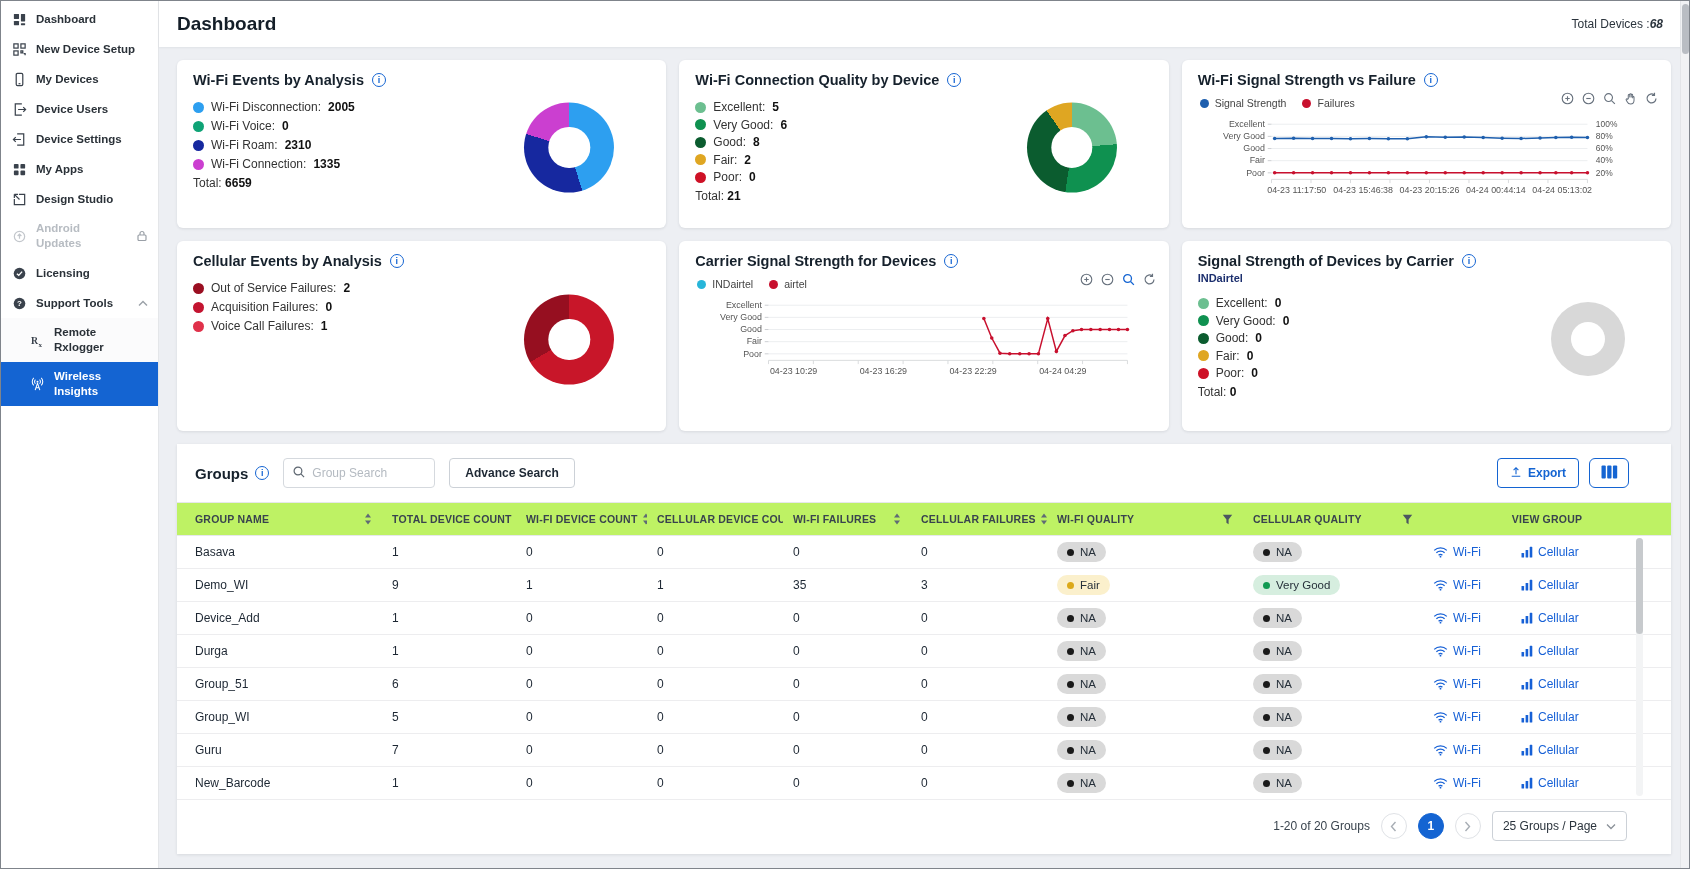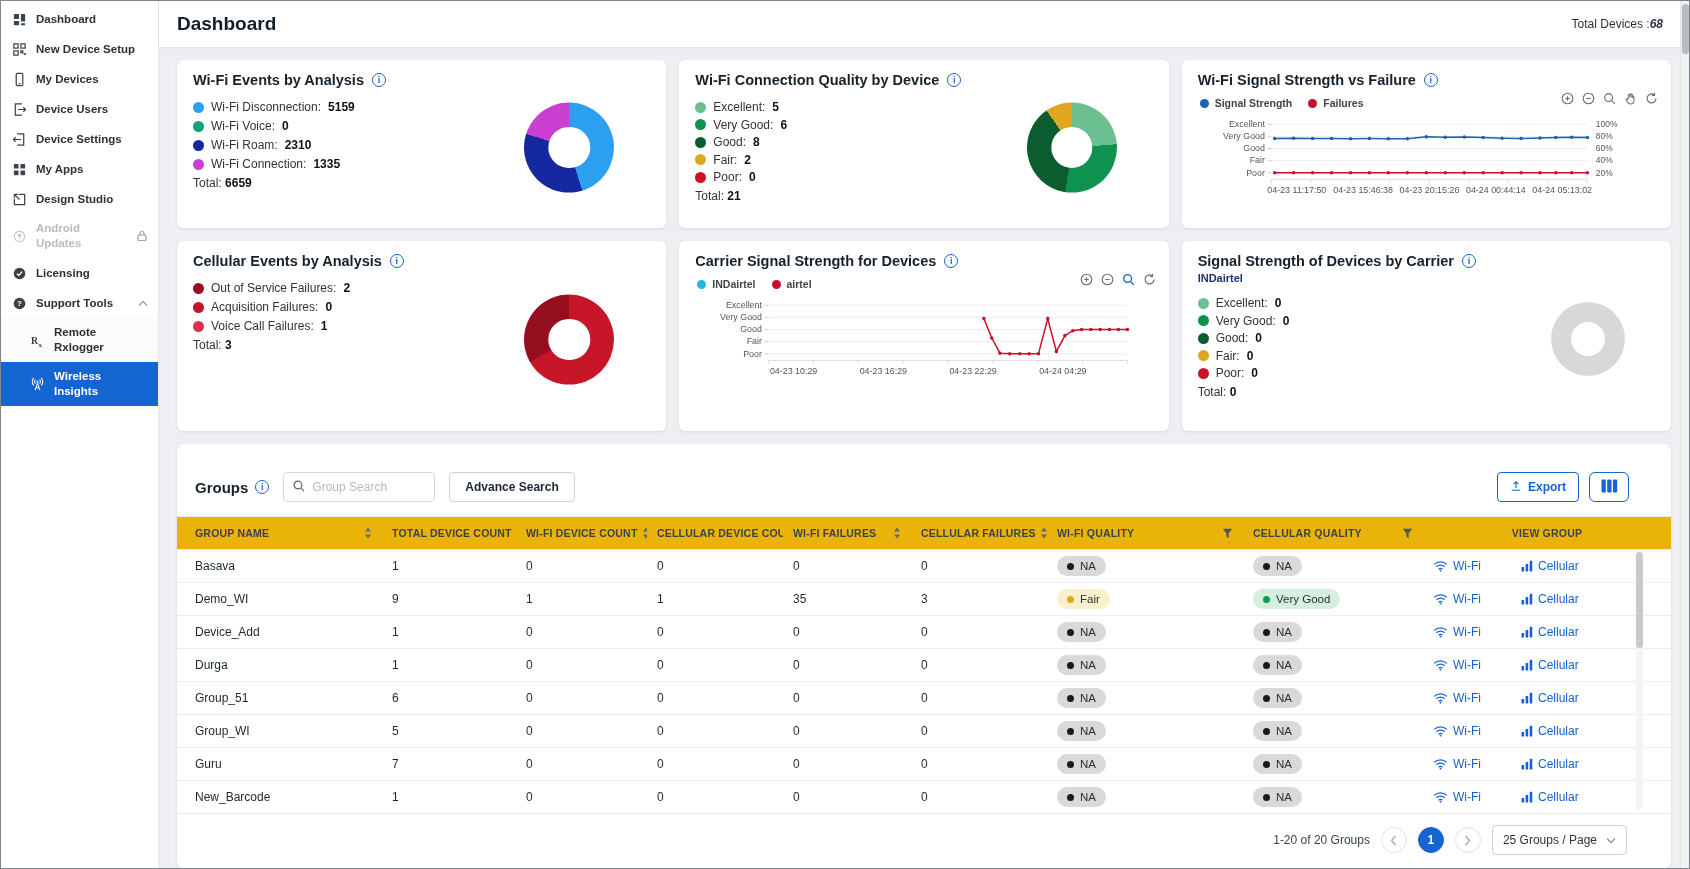--- a/index.html
+++ b/index.html
@@ -43,41 +43,41 @@
   .legend .dot { width: 11px; height: 11px; border-radius: 50%; flex-shrink: 0; }
   .legend .lv { color: #111; font-weight: 700; }
   .legend.tight .legend-item { margin: 3.5px 0; }
   .total-line { font-size: 12px; color: #333; margin-top: 5px; }
   .total-line b { color: #111; }
   .donut { position: absolute; right: 52px; top: 50%; transform: translateY(-46%); width: 90px; height: 90px; border-radius: 50%; }
   .donut .hole { position: absolute; left: 50%; top: 50%; transform: translate(-50%,-50%); width: 46%; height: 46%; background: #fff; border-radius: 50%; }
   .donut.small { width: 74px; height: 74px; right: 46px; }
   
   .chart-legend { display: flex; gap: 16px; margin: 9px 0 0 2px; }
-  .chart-legend .legend-item { display: flex; align-items: center; gap: 6px; font-size: 10.5px; color: #444; font-weight: bold; }
+  .chart-legend .legend-item { display: flex; align-items: center; gap: 6px; font-size: 10.5px; color: #444; }
   .chart-legend .dot { width: 9px; height: 9px; border-radius: 50%; }
   .chart-toolbar { position: absolute; top: 32px; right: 13px; display: flex; gap: 8px; align-items: center; }
   .tool { display: inline-flex; cursor: pointer; }
   svg.linechart { width: 100%; height: 86px; margin-top: 4px; display: block; }
   
-  .groups-card { background: #fff; border-radius: 6px; box-shadow: 0 1px 3px rgba(20,30,40,.10); padding-top: 28px; position: relative; }
+  .groups-card { background: #fff; border-radius: 0; box-shadow: 0 1px 3px rgba(20,30,40,.10); padding-top: 14px; position: relative; }
   .groups-controls { display: flex; align-items: center; gap: 14px; padding: 0 18px; }
   .groups-title { display: flex; align-items: center; gap: 7px; }
   .groups-title h2 { font-size: 15px; font-weight: 700; color: #16212c; }
   .search-box { border: 1px solid #d5d9de; border-radius: 4px; height: 30px; width: 152px; display: flex; align-items: center; gap: 7px; padding: 0 9px; background: #fff; }
   .search-box input { border: none; outline: none; font-size: 12px; width: 100%; font-family: "Liberation Sans", sans-serif; color: #ef4444; }
   .search-box input::placeholder { color: #b4bac1; }
   .btn-plain { height: 30px; border: 1px solid #ccd1d7; border-radius: 4px; background: #fff; font-size: 12px; font-weight: 700; color: #1d2733; padding: 0 15px; cursor: pointer; font-family: "Liberation Sans", sans-serif; }
   .right-controls { margin-left: auto; display: flex; align-items: center; gap: 10px; padding-right: 24px; }
   .btn-export { height: 30px; border: 1px solid #1464d2; border-radius: 4px; background: #fff; color: #1464d2; font-size: 12px; font-weight: 600; padding: 0 12px; display: inline-flex; align-items: center; gap: 6px; cursor: pointer; font-family: "Liberation Sans", sans-serif; }
   .btn-columns { width: 40px; height: 30px; border: 1px solid #1464d2; border-radius: 6px; background: #fff; display: inline-flex; align-items: center; justify-content: center; cursor: pointer; }
   
   .table-wrap { margin-top: 14px; position: relative; }
   table { width: 100%; border-collapse: collapse; table-layout: fixed; }
-  thead th { background: #eab308; border-top: 1px solid #e6e8eb; border-bottom: 1px solid #e6e8eb; font-size: 10.5px; color: #39434e; font-weight: 700; text-align: left; padding: 0 10px; height: 33px; letter-spacing: .2px; white-space: nowrap; overflow: hidden; }
+  thead th { background: #bef264; border-top: 1px solid #e6e8eb; border-bottom: 1px solid #e6e8eb; font-size: 10.5px; color: #39434e; font-weight: 700; text-align: left; padding: 0 10px; height: 33px; letter-spacing: .2px; white-space: nowrap; overflow: hidden; }
   thead th:first-child, tbody td:first-child { padding-left: 18px; }
   .th-inner { display: flex; align-items: center; justify-content: space-between; gap: 4px; }
   .th-inner.center { justify-content: center; }
   .th-ic { display: inline-flex; flex-shrink: 0; cursor: pointer; }
   tbody td { border-bottom: 1px solid #ededef; font-size: 12px; color: #1d2733; padding: 0 10px; height: 33px; white-space: nowrap; }
   .pill { display: inline-flex; align-items: center; gap: 6px; padding: 4px 10px; border-radius: 11px; font-size: 11.5px; color: #26303a; text-align: right; }
   .pdot { width: 7px; height: 7px; border-radius: 50%; display: inline-block; }
   .c-view { }
   .c-view .inner { display: flex; align-items: center; gap: 40px; }
   .vlink { display: inline-flex; align-items: center; gap: 5px; color: #1660d6; font-size: 12px; cursor: pointer; }
@@ -237,21 +237,21 @@
     <div class="cards-grid row1">
       <div class="card">
         <div class="card-title-row">
           <h2>Wi-Fi Events by Analysis</h2>
           <span class="info">i</span>
         </div>
         <div class="legend">
             <div class="legend-item">
               <span class="dot" style="background: rgb(45, 159, 240);"></span>
               <span>Wi-Fi Disconnection:</span>
-              <b class="lv">5159</b>
+              <b class="lv">2005</b>
             </div>
             <div class="legend-item">
               <span class="dot" style="background: rgb(15, 163, 118);"></span>
               <span>Wi-Fi Voice:</span>
               <b class="lv">0</b>
             </div>
             <div class="legend-item">
               <span class="dot" style="background: rgb(22, 40, 159);"></span>
               <span>Wi-Fi Roam:</span>
               <b class="lv">2310</b>
@@ -446,21 +446,20 @@
               <span class="dot" style="background: rgb(195, 20, 48);"></span>
               <span>Acquisition Failures:</span>
               <b class="lv">0</b>
             </div>
             <div class="legend-item">
               <span class="dot" style="background: rgb(224, 49, 74);"></span>
               <span>Voice Call Failures:</span>
               <b class="lv">1</b>
             </div>
           </div>
-        <div class="total-line"><span>Total:</span> <b>3</b></div>
         <div class="donut" style="background: conic-gradient(rgb(200, 22, 41) 0deg, rgb(200, 22, 41) 240deg, rgb(150, 15, 32) 240deg, rgb(150, 15, 32) 360deg);">
             <div class="hole"></div>
           </div>
       </div>
 
       <div class="card">
         <div class="card-title-row">
           <h2>Carrier Signal Strength for Devices</h2>
           <span class="info">i</span>
         </div>

